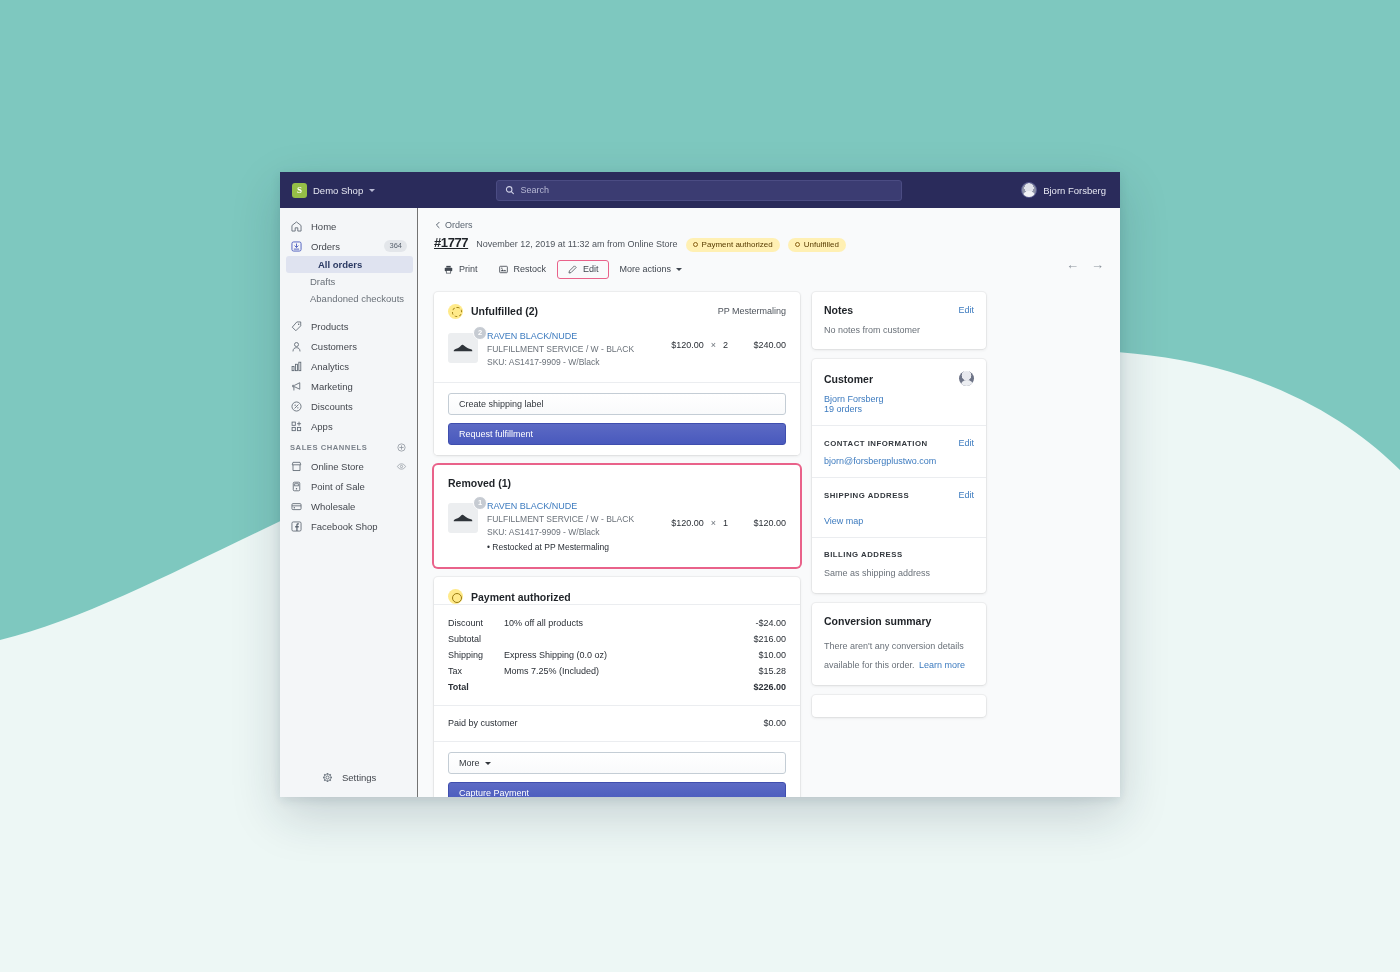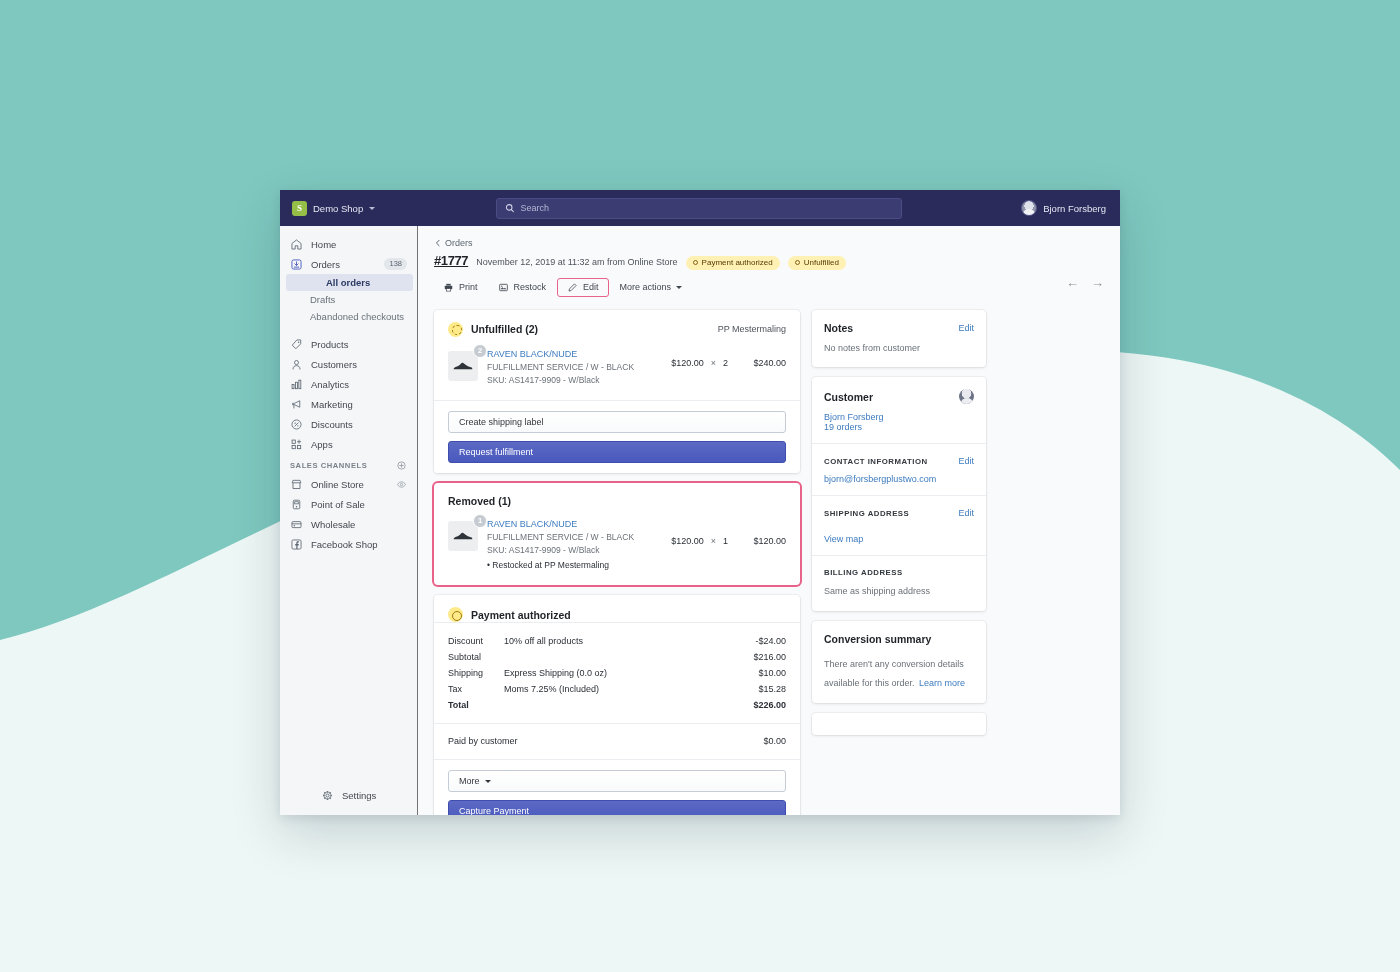--- a/index.html
+++ b/index.html
@@ -12,21 +12,21 @@
 
   
   #bg-wrap { position: absolute; inset: 0; overflow: hidden; }
   #bg-teal { position: absolute; inset: 0; background: #7ec8bf; }
   #bg-wave {
     position: absolute; left: 0; top: 0; width: 1400px; height: 972px;
   }
 
   
   #app-window {
-    position: absolute; left: 280px; top: 190px;
+    position: absolute; left: 280px; top: 172px;
     width: 840px; height: 625px;
     background: #f9fafb;
     box-shadow: 0 18px 46px rgba(20,40,60,.18), 0 3px 10px rgba(20,40,60,.10);
     overflow: hidden;
   }
 
   
   #topbar {
     height: 36px; background: #2a2b5b; display: flex; align-items: center;
     padding: 0 12px; position: relative;
@@ -90,21 +90,21 @@
   .nav-item .lbl { flex: 1; }
   .nav-badge {
     background: #e3e6ea; color: #5b6571; font-size: 7.5px;
     border-radius: 8px; padding: 1px 5px; line-height: 1.3;
   }
   .nav-sub {
     font-size: 9.5px; color: #6a7179; padding: 3px 10px 3px 30px; cursor: pointer;
   }
   .nav-sub.active {
     background: #dfe3f0; color: #2b3a63; font-weight: bold; border-radius: 3px;
-    margin: 0 4px 0 6px; padding-left: 40px;
+    margin: 0 4px 0 6px; padding-left: 32px;
   }
   .nav-section {
     font-size: 7.6px; letter-spacing: .55px; color: #7b828b; font-weight: bold;
     padding: 6px 10px 3px; display: flex; align-items: center; justify-content: space-between;
   }
   .nav-spacer { height: 9px; }
   #settings-item { margin-top: auto; margin-bottom: 10px; padding-left: 41px; }
 
   
   #main {
@@ -290,21 +290,21 @@
         <span class="lbl">Home</span>
       </div>
 
       <div class="nav-item">
         <svg class="ico" viewBox="0 0 20 20" fill="none">
           <rect x="3" y="3" width="14" height="14" rx="2.5" stroke="#4959bd" stroke-width="1.4"></rect>
           <path d="M10 6 V11 M7.5 9 L10 11.5 L12.5 9" stroke="#4959bd" stroke-width="1.4" stroke-linecap="round" stroke-linejoin="round"></path>
           <path d="M6.5 14 H13.5" stroke="#4959bd" stroke-width="1.4" stroke-linecap="round"></path>
         </svg>
         <span class="lbl">Orders</span>
-        <span class="nav-badge">138</span>
+        <span class="nav-badge">364</span>
       </div>
 
       <div class="nav-sub active">All orders</div>
       <div class="nav-sub">Drafts</div>
       <div class="nav-sub">Abandoned checkouts</div>
 
       <div class="nav-spacer"></div>
 
       <div class="nav-item">
         <svg class="ico" viewBox="0 0 20 20" fill="none">

